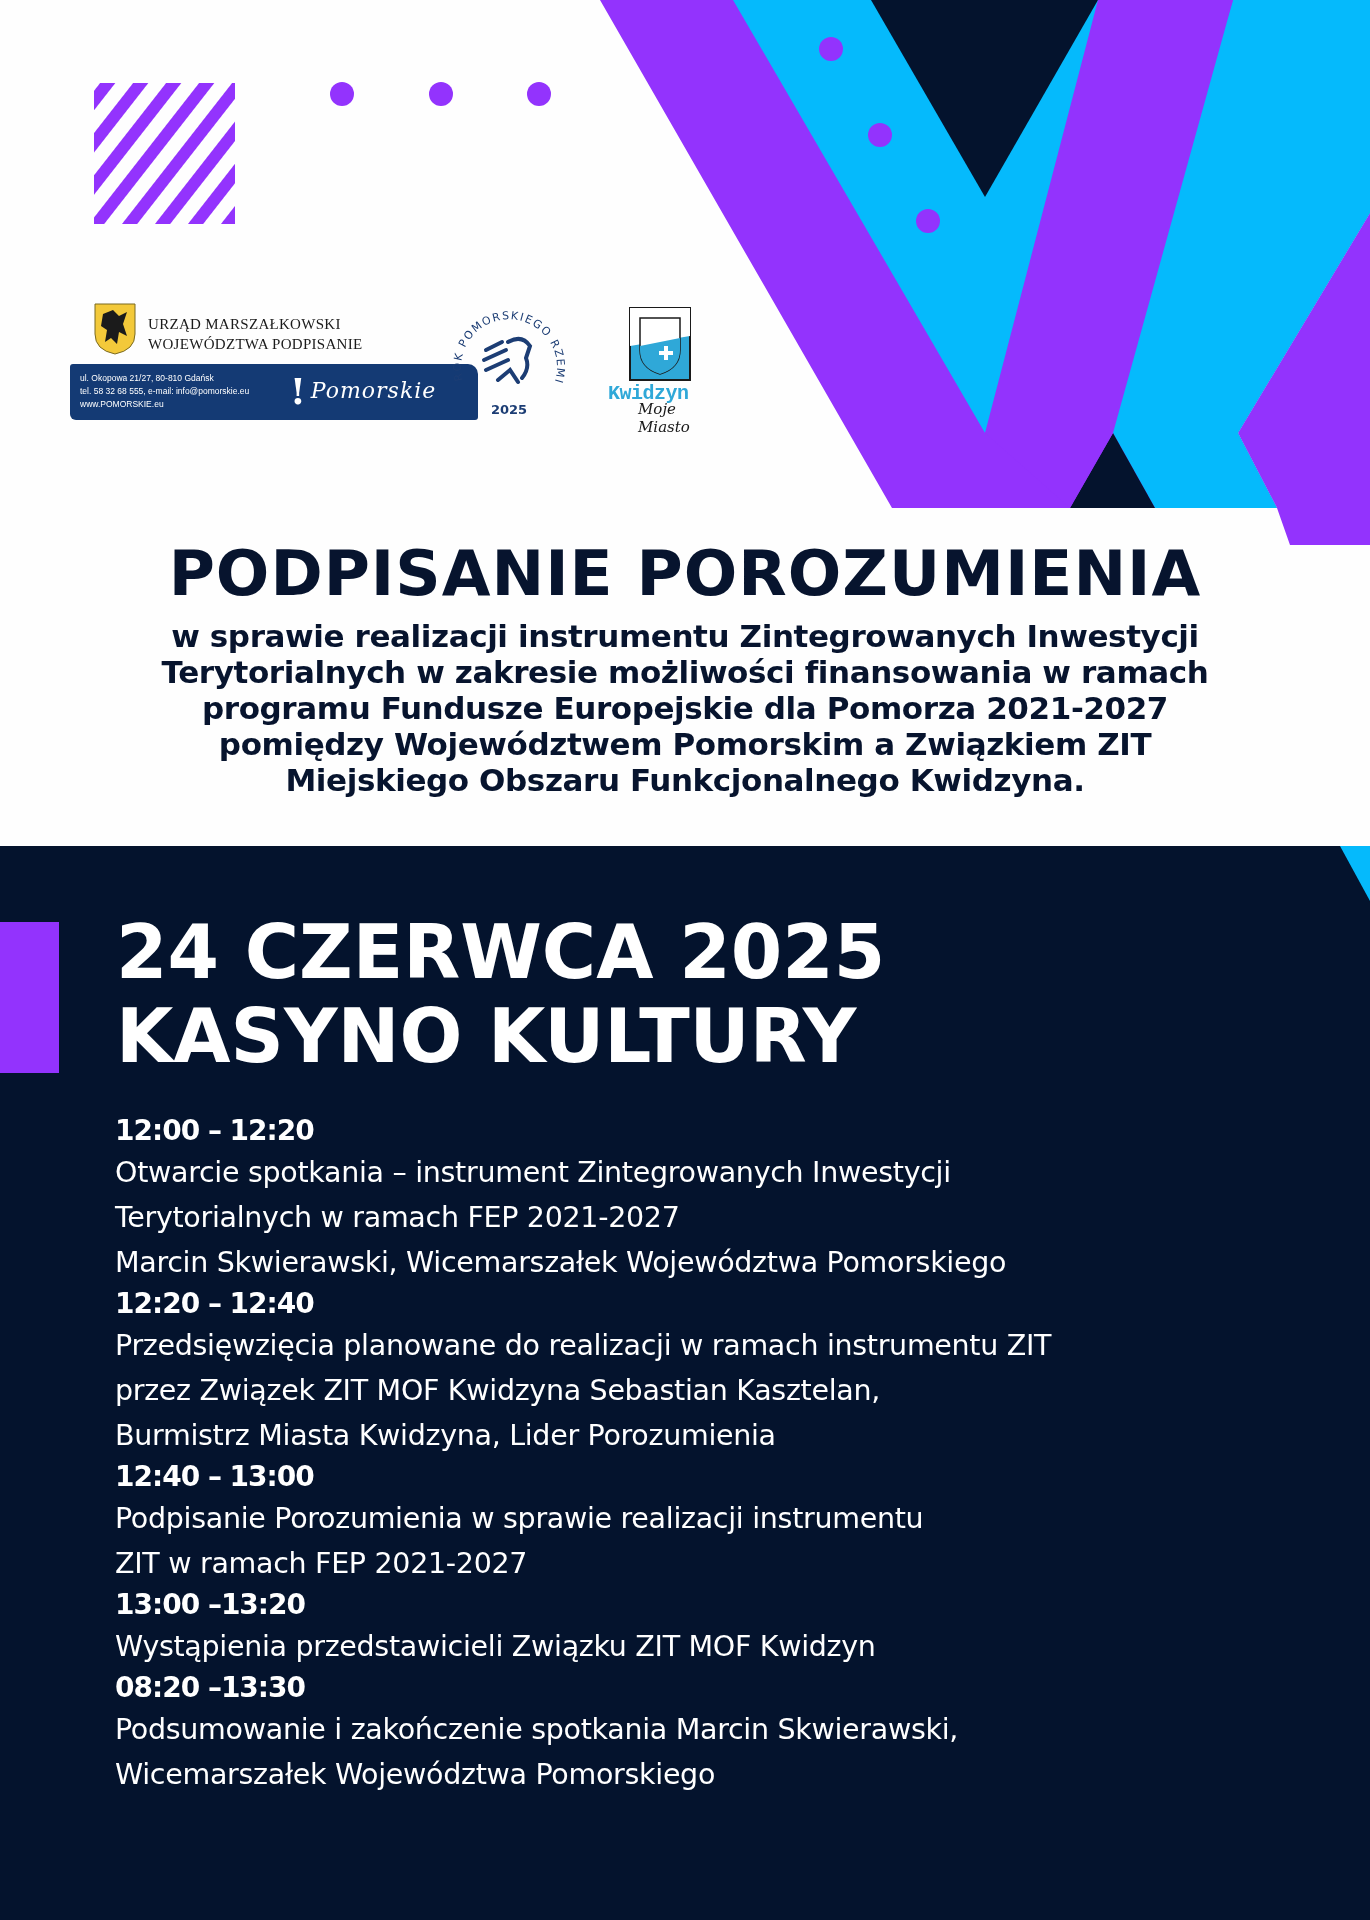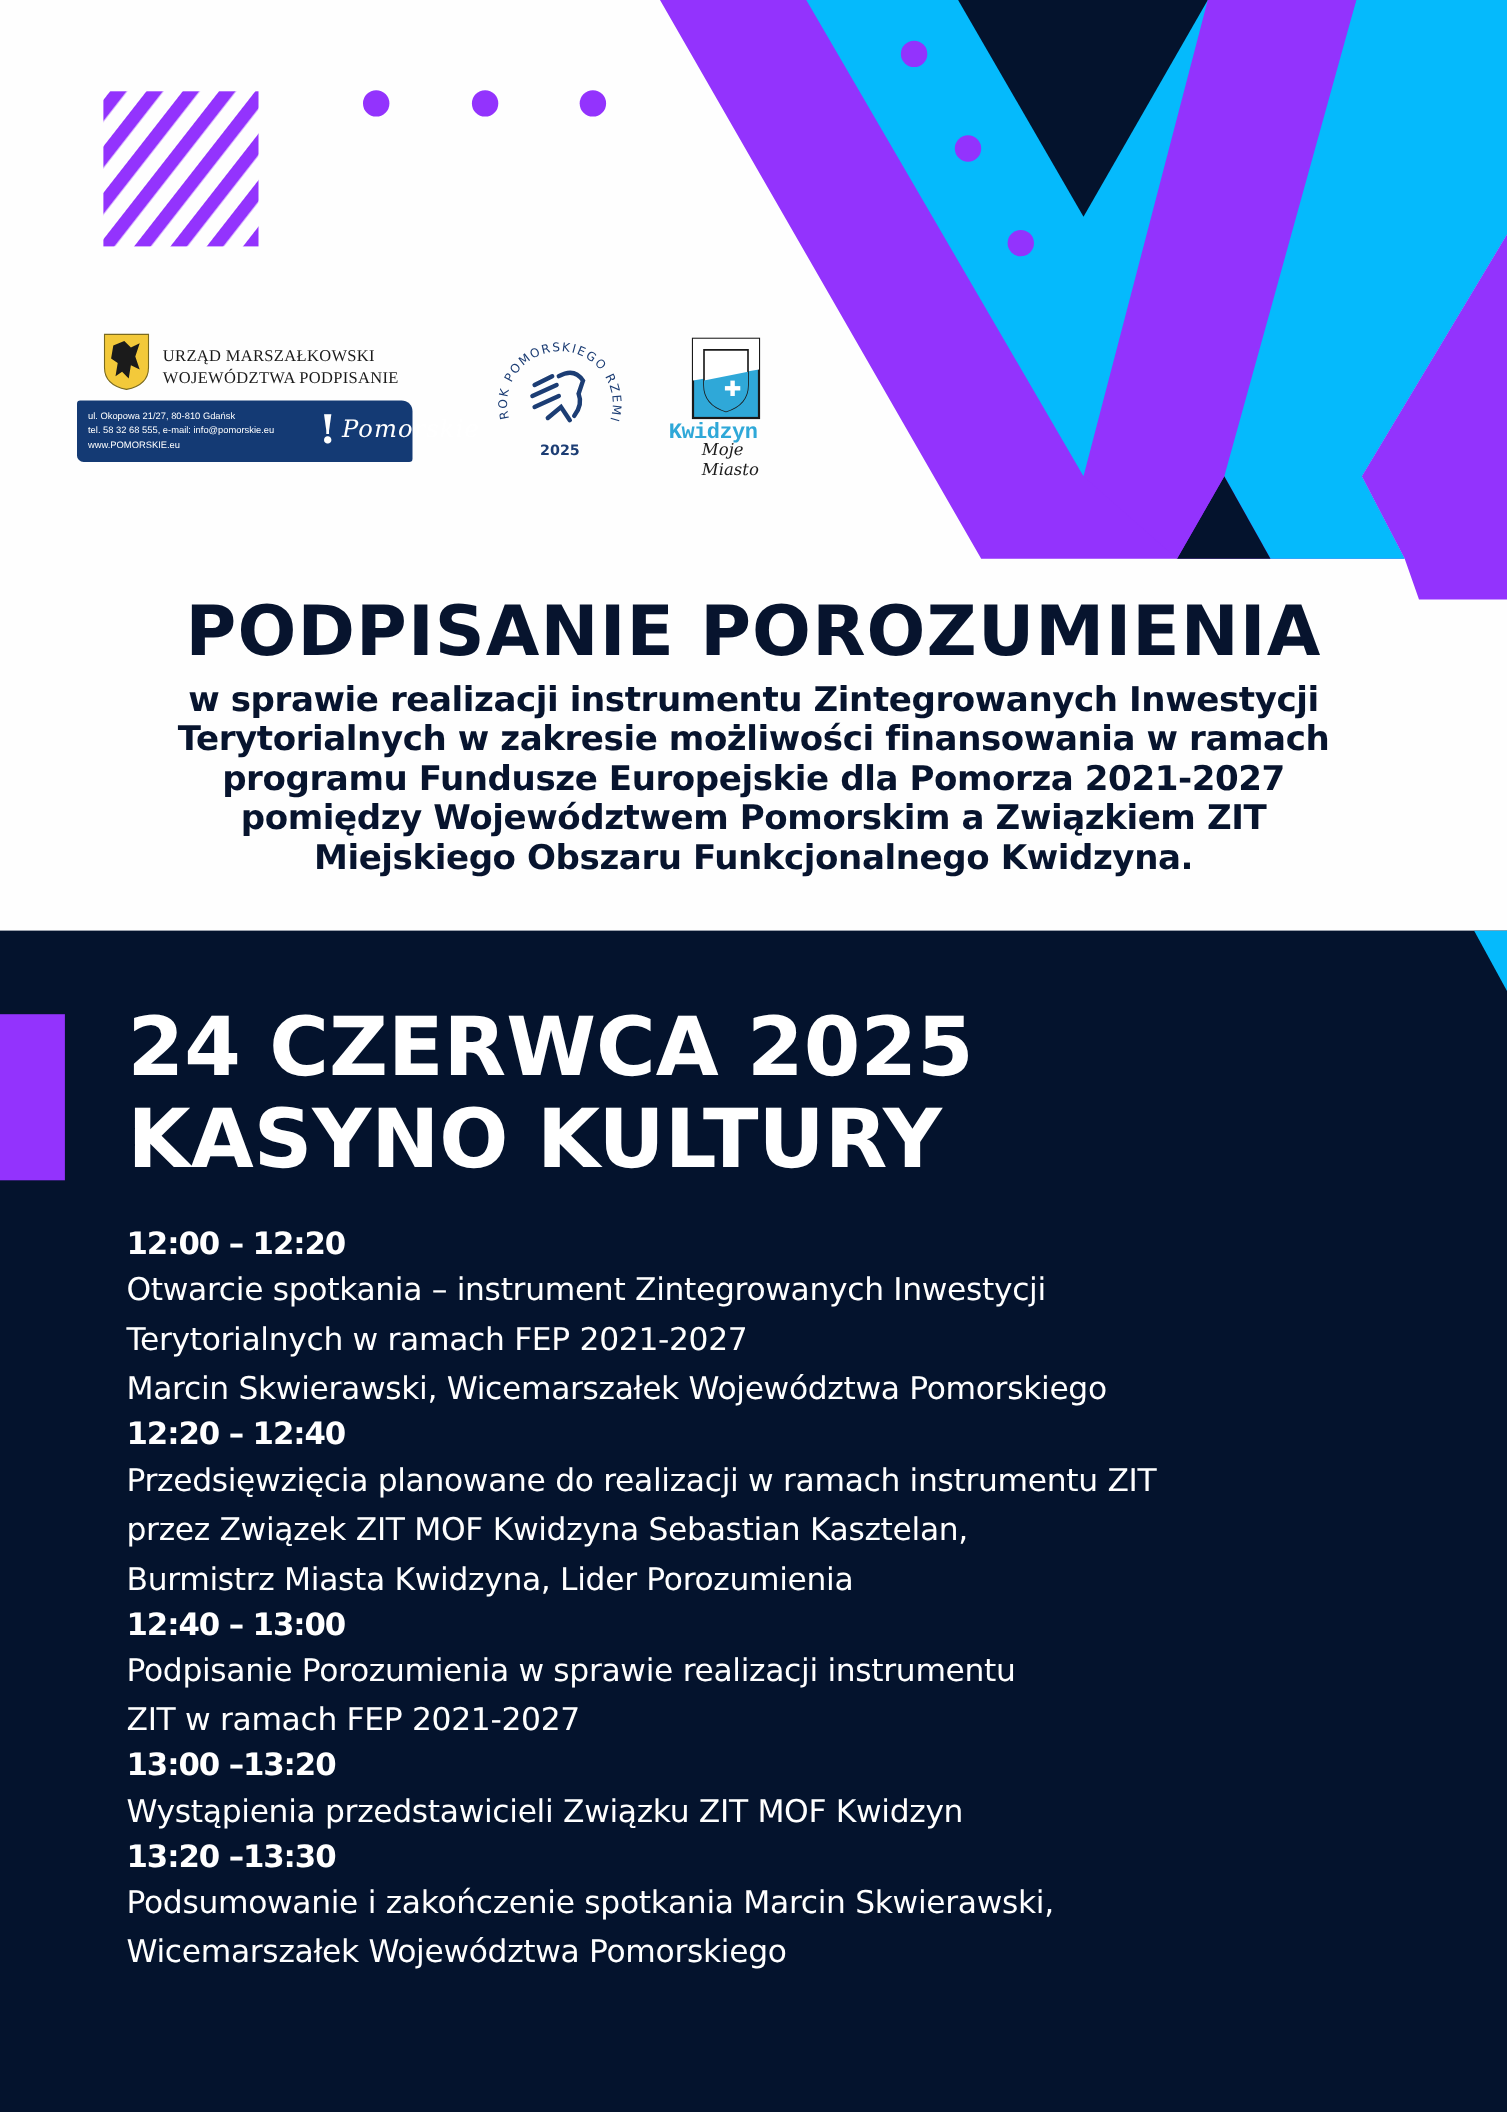--- a/index.html
+++ b/index.html
@@ -12,21 +12,21 @@
     .deco-svg { position: absolute; left: 0; top: 0; width: 1370px; height: 900px; }
     .logos { position: absolute; top: 298px; left: 68px; height: 130px; }
     .logo-umwp { position: absolute; left: 0; top: 4px; width: 350px; height: 122px; }
     .umwp-crest { position: absolute; left: 25px; top: 0; width: 44px; height: 54px; }
     .umwp-name {
       position: absolute; left: 80px; top: 12px; width: 260px;
       font-family: "Liberation Serif", serif; font-size: 15px; line-height: 20px;
       color: #1a1a1a; text-align: left; letter-spacing: 0.3px;
     }
     .umwp-band {
-      position: absolute; left: 2px; top: 62px; width: 305px; height: 56px;
+      position: absolute; left: 2px; top: 62px; width: 408px; height: 56px;
       background: #143a74; border-radius: 3px 10px 3px 6px;
     }
     .umwp-addr {
       position: absolute; left: 10px; top: 8px; width: 200px;
       font-family: "Liberation Sans", sans-serif; font-size: 8.5px; line-height: 13px; color: #ffffff;
     }
     .umwp-brand {
       position: absolute; left: 220px; top: 6px; font-family: "DejaVu Serif", serif;
       font-style: italic; font-size: 22px; color: #ffffff; letter-spacing: 1px;
     }
@@ -198,17 +198,17 @@
   <div class="slot">
     <div class="slot-time">12:40 – 13:00</div>
     <div class="slot-line">Podpisanie Porozumienia w sprawie realizacji instrumentu</div>
     <div class="slot-line">ZIT w ramach FEP 2021-2027</div>
   </div>
   <div class="slot">
     <div class="slot-time">13:00 –13:20</div>
     <div class="slot-line">Wystąpienia przedstawicieli Związku ZIT MOF Kwidzyn</div>
   </div>
   <div class="slot">
-    <div class="slot-time">13:20 –13:30</div>
+    <div class="slot-time">08:20 –13:30</div>
     <div class="slot-line">Podsumowanie i zakończenie spotkania Marcin Skwierawski,</div>
     <div class="slot-line">Wicemarszałek Województwa Pomorskiego</div>
   </div>
 </div>
 
 </body></html>

